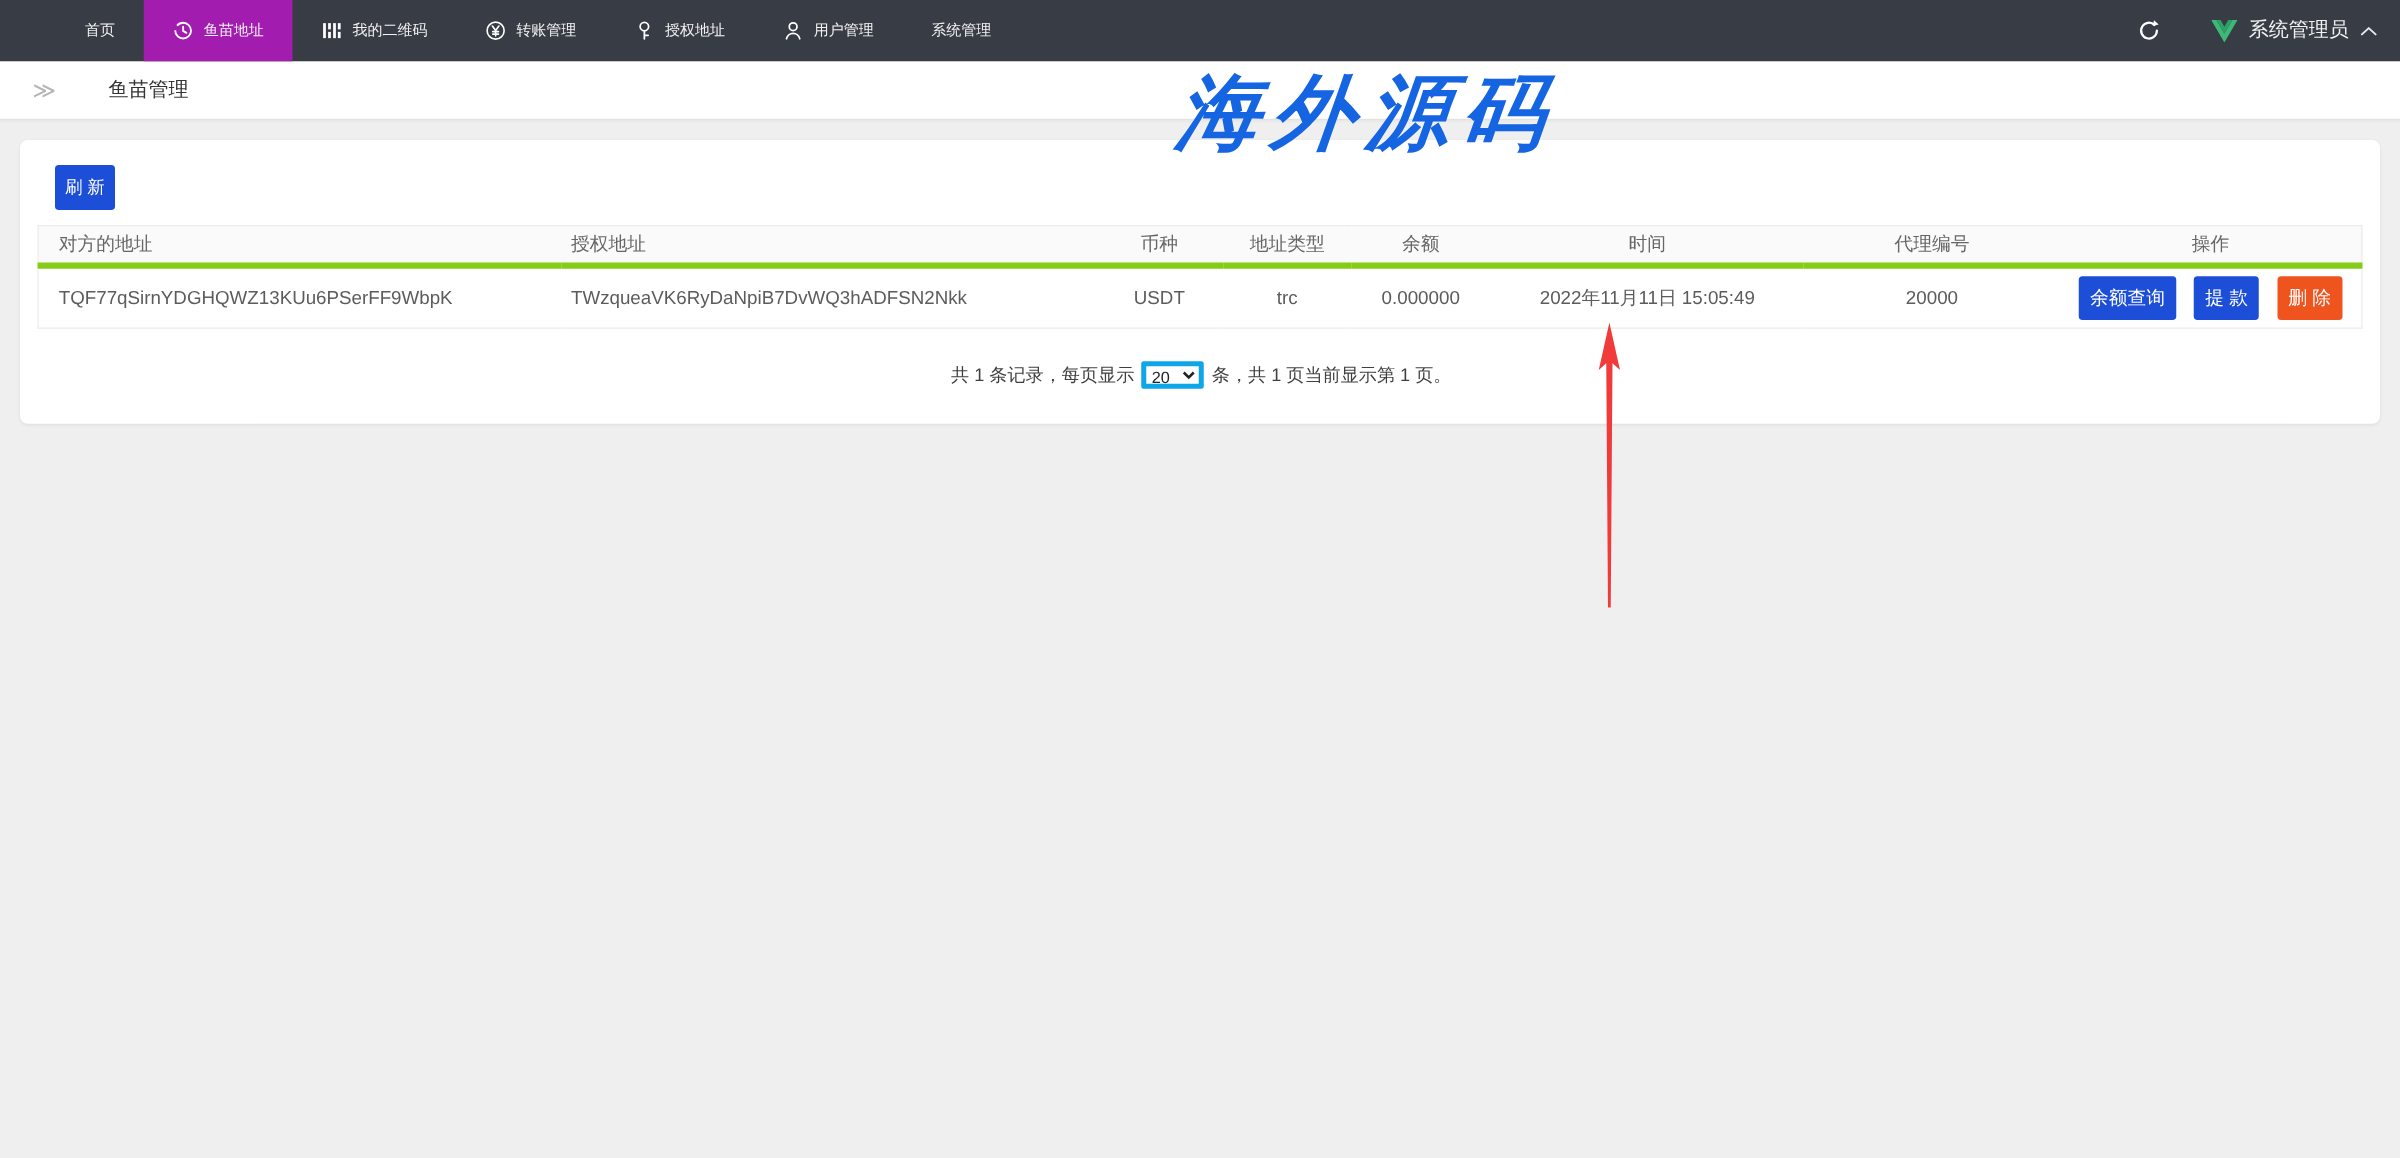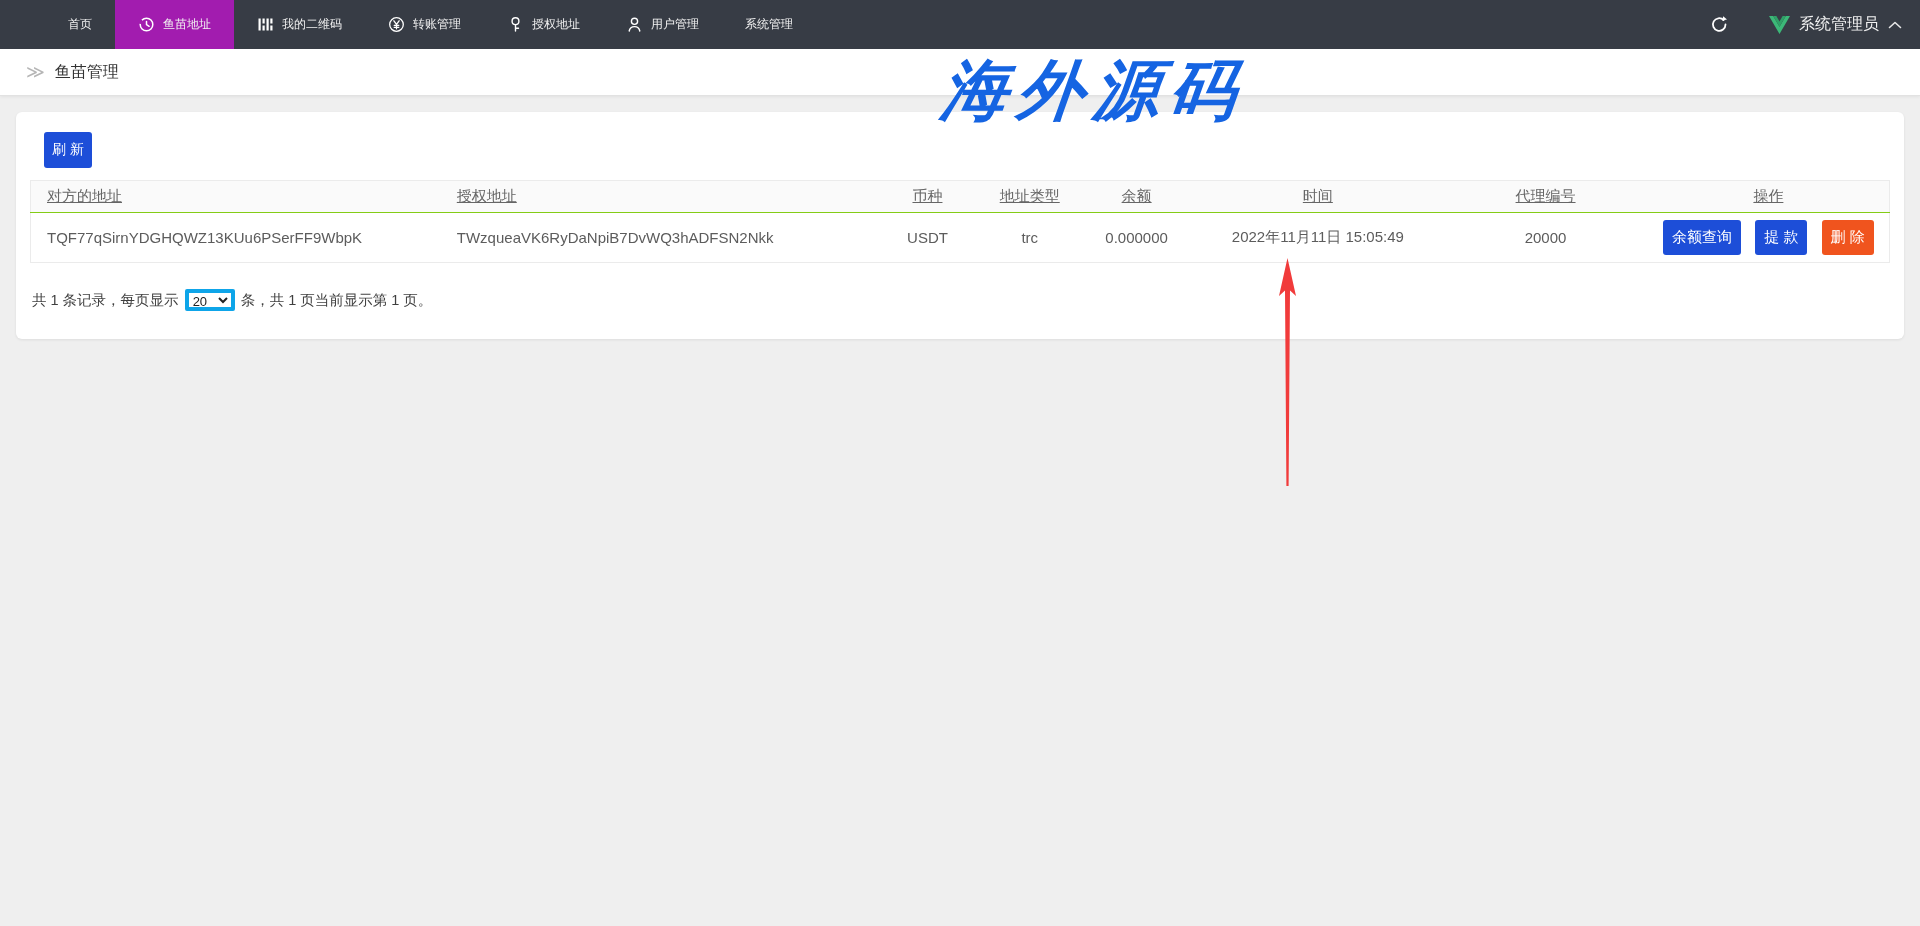--- a/index.html
+++ b/index.html
@@ -61,21 +61,21 @@
     padding-left:26px;
     position:relative;
     z-index:5;
   }
   .breadcrumb-chevrons {
     color:#b5b5b5;
     font-size:18px;
     margin-right:10px;
     line-height:1;
   }
-  .breadcrumb-title { font-size:16px; color:#333; }
+  .breadcrumb-title { font-size:16px; color:#333;margin-left:32px; }
 
   
   .watermark {
     position:absolute;
     left:942px;
     top:54px;
     z-index:60;
     font-family:"DejaVu Serif","Liberation Serif",serif;
     font-style:italic;
     font-weight:700;
@@ -126,24 +126,23 @@
     margin-top:12px;
     border-collapse:collapse;
     border:1px solid #ebebeb;
     font-size:15px;
   }
   .data-table thead th {
     background:#fafafa;
     color:#666;
     font-weight:400;
     height:32px;
-    border-bottom:1px solid #84cc16;
+    border-bottom:5px solid #84cc16;
     text-align:center;
     padding:0 8px;
-    text-decoration:underline;
   }
   .data-table td {
     height:50px;
     color:#5c5c5c;
     text-align:center;
     padding:0 8px;
   }
   .data-table th.al, .data-table td.al { text-align:left; }
   .data-table th:first-child, .data-table td:first-child { padding-left:16px; }
   .actions .btn { margin:0 5px; padding:8px 9px; font-size:15px; }
@@ -151,20 +150,21 @@
 
   
   .pagination {
     margin-top:26px;
     margin-left:2px;
     font-size:14.5px;
     color:#3f3f3f;
     display:flex;
     align-items:center;
     gap:6px;
+    justify-content:center;
   }
   .page-size-select {
     font-size:13px;
     font-family:inherit;
     height:22px;
     width:50px;
     border:4px solid #0ea5e9;
     border-radius:2px;
     background:#fff;
     color:#222;

